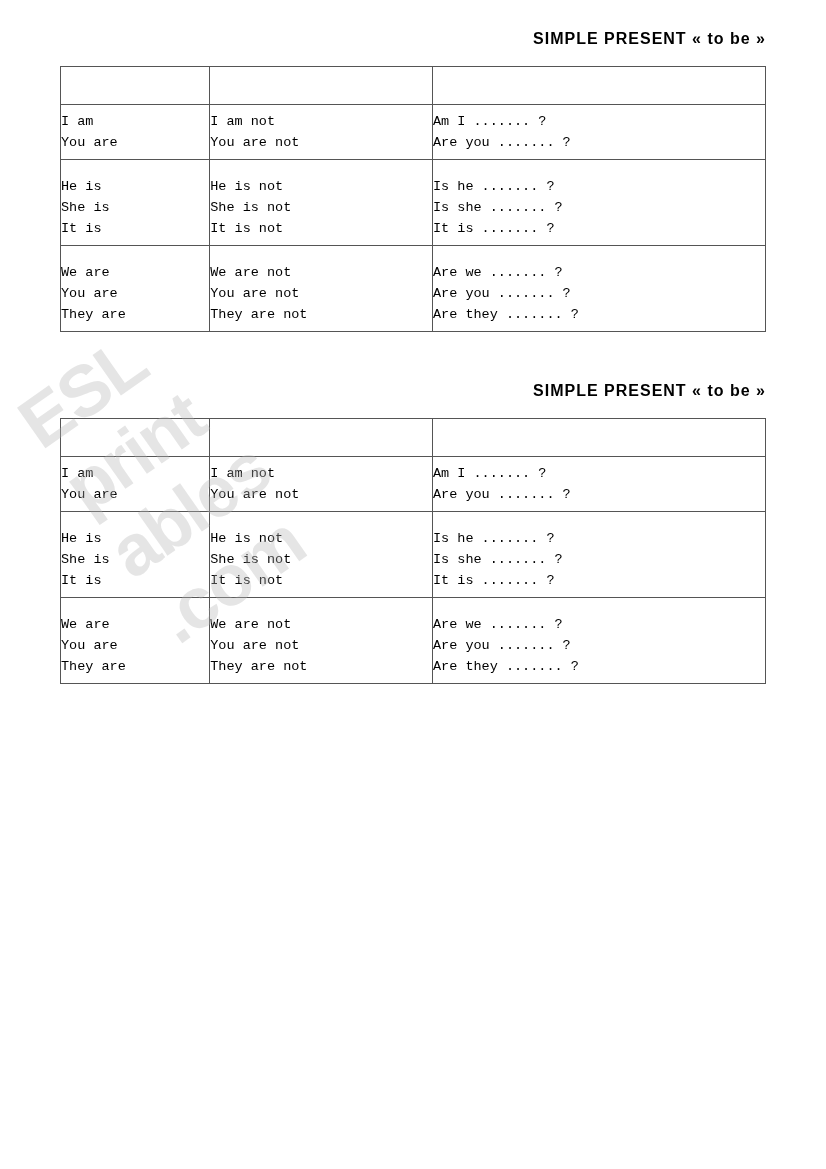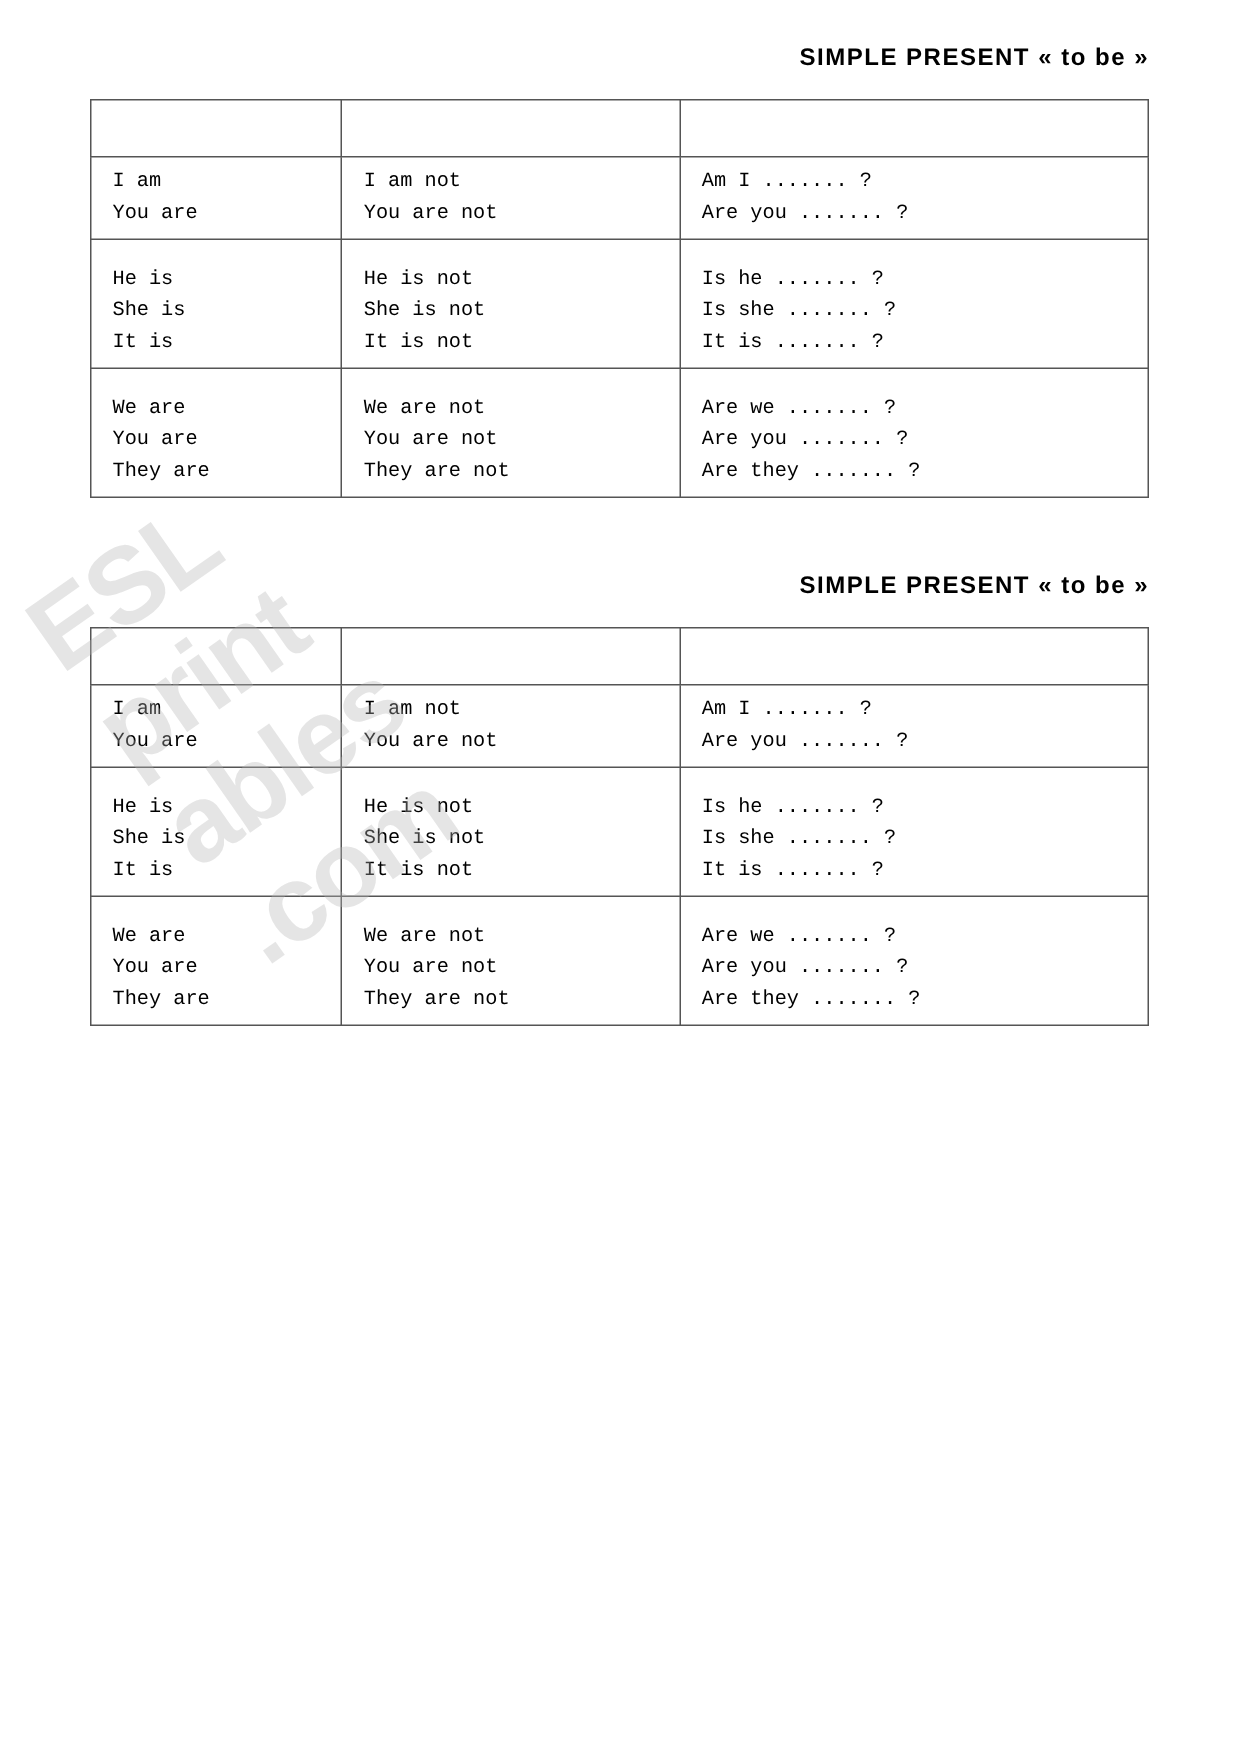--- a/index.html
+++ b/index.html
@@ -48,21 +48,21 @@
     table td {
       border: 1px solid #555;
       padding: 0;
     }
 
     .tbl-header td {
       height: 38px;
     }
 
     .tbl-cell {
-      padding: 6px 14px;
+      padding: 6px 0;
       vertical-align: top;
     }
 
     .group-row {
       padding: 3px 0;
       font-size: 13.5px;
       font-family: 'Courier New', Courier, monospace;
     }
 
     .spacer-row-inner {

